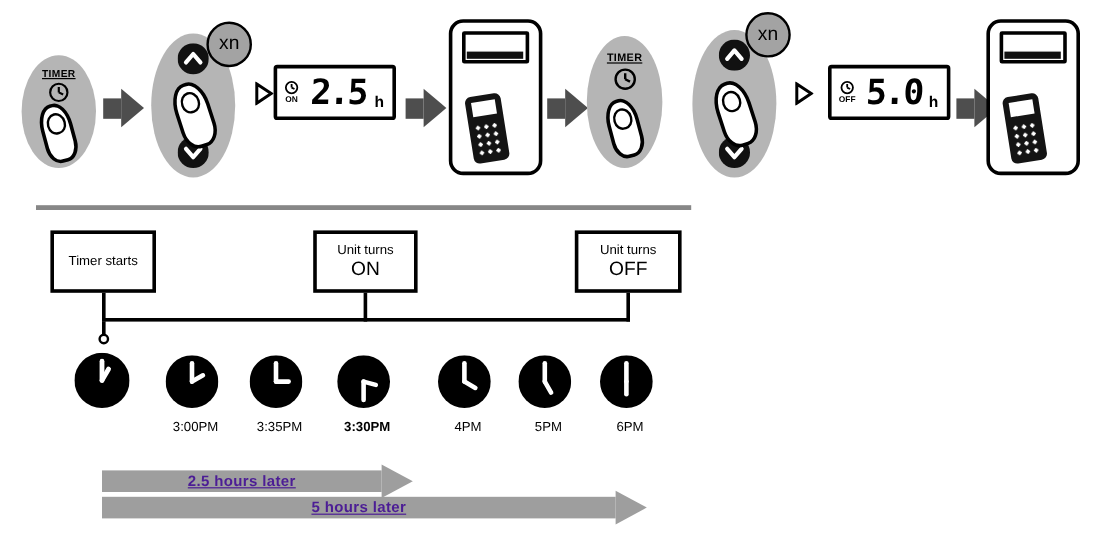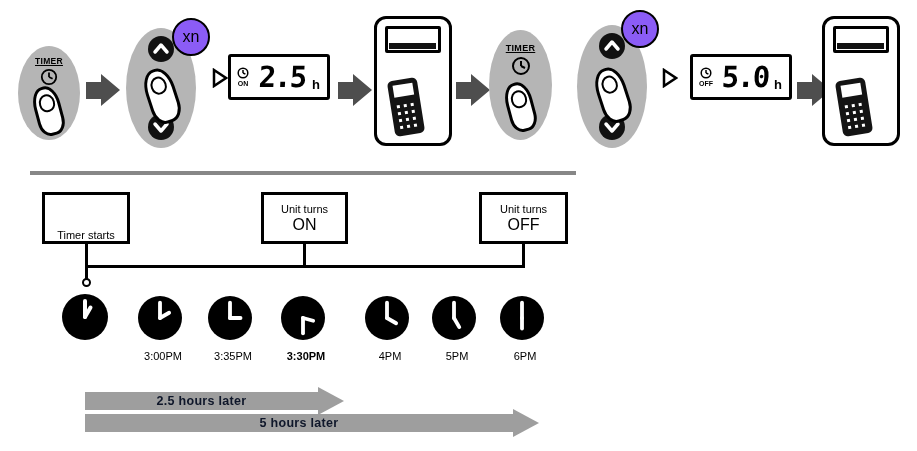--- a/index.html
+++ b/index.html
@@ -12,21 +12,21 @@
   .t-label { font-size:8.5px; font-weight:bold; letter-spacing:.3px; text-align:center;text-decoration:underline; }
   .timer-btn { display:flex; flex-direction:column; align-items:center; }
 
   .finger { position:absolute; background:#fff; border:3px solid #000;
             border-radius:46% 46% 42% 42% / 40% 40% 30% 30%; z-index:3; }
   .finger::before { content:""; position:absolute; left:50%; top:5px; transform:translateX(-50%);
             width:12px; height:14px; border:2px solid #000; border-radius:50% 50% 46% 46%; }
 
   .chev { position:absolute; left:50%; transform:translateX(-50%); z-index:2; }
 
-  .xn-badge { position:absolute; width:38px; height:38px; background:#8b5cf6; border:2.5px solid #000;
+  .xn-badge { position:absolute; width:38px; height:38px; background:#a3a3a3; border:2.5px solid #000;
             border-radius:50%; display:flex; align-items:center; justify-content:center;
             font-size:16px; z-index:5; }
 
   .thick-arrow { position:absolute; display:flex; align-items:center; }
   .thick-arrow .bar { width:15px; height:17px; background:#4e4e4e; }
   .thick-arrow .head { width:0; height:0; border-top:16px solid transparent;
             border-bottom:16px solid transparent; border-left:19px solid #4e4e4e; }
 
   .tri-sep { position:absolute; }
 
@@ -60,21 +60,21 @@
   .tl-box .l2 { font-size:16px; margin-top:1px; }
 
   .tl-line { position:absolute; background:#000; }
   .tl-dot { position:absolute; width:9px; height:9px; background:#fff; border:2.5px solid #000; border-radius:50%; }
 
   .clock { position:absolute; width:46px; height:46px; }
   .clock-label { position:absolute; width:74px; text-align:center; font-size:11px; line-height:14px; }
 
   .gray-arrow { position:absolute; display:flex; align-items:center; }
   .gray-arrow .body { height:18px; background:#9e9e9e; display:flex; align-items:center;
-         justify-content:center; color:#0f172a; font-weight:bold; font-size:12.5px; letter-spacing:.3px; }
+         justify-content:center; color:#4c1d95; font-weight:bold; font-size:12.5px; letter-spacing:.3px;text-decoration:underline; }
   .gray-arrow .head { width:0; height:0; border-top:14px solid transparent;
          border-bottom:14px solid transparent; border-left:26px solid #9e9e9e; }
 </style>
 </head>
 <body>
 
 <div class="canvas">
 
   <div class="oval-btn timer-btn" style="left:18px;top:46px;width:62px;height:94px;">
     <div class="t-label" style="margin-top:10px;">TIMER</div>
@@ -187,21 +187,21 @@
   <div class="ac-box" style="left:822px;top:16px;">
     <div class="ac-unit"></div>
     <div class="remote">
       <div class="remote-screen"></div>
       <div class="remote-keys"></div>
     </div>
   </div>
 
   <div class="divider"></div>
 
-  <div class="tl-box" style="left:42px;top:192px;width:88px;justify-content:flex-end;">
+  <div class="tl-box" style="left:42px;top:192px;width:88px;">
     <div class="l1">Timer starts</div>
   </div>
   <div class="tl-box" style="left:261px;top:192px;width:87px;">
     <div class="l1">Unit turns</div>
     <div class="l2">ON</div>
   </div>
   <div class="tl-box" style="left:479px;top:192px;width:89px;">
     <div class="l1">Unit turns</div>
     <div class="l2">OFF</div>
   </div>

